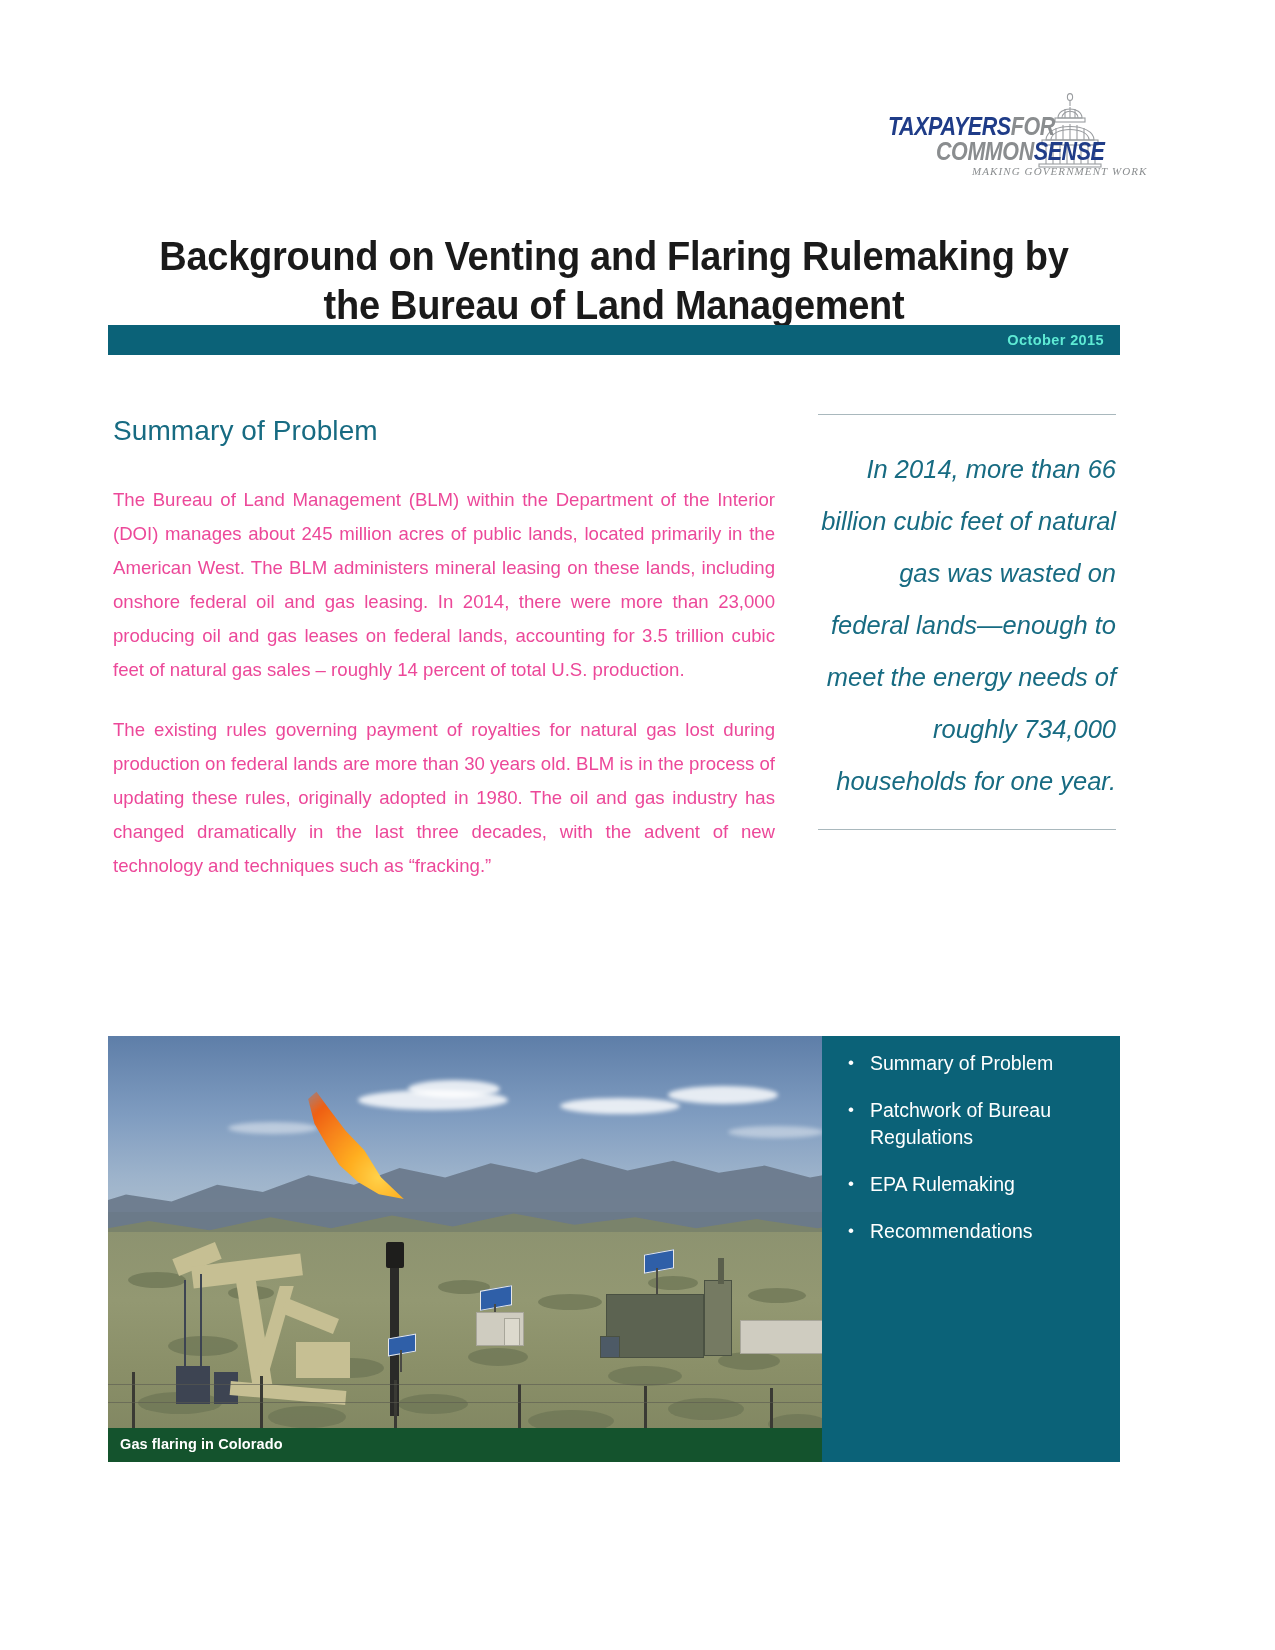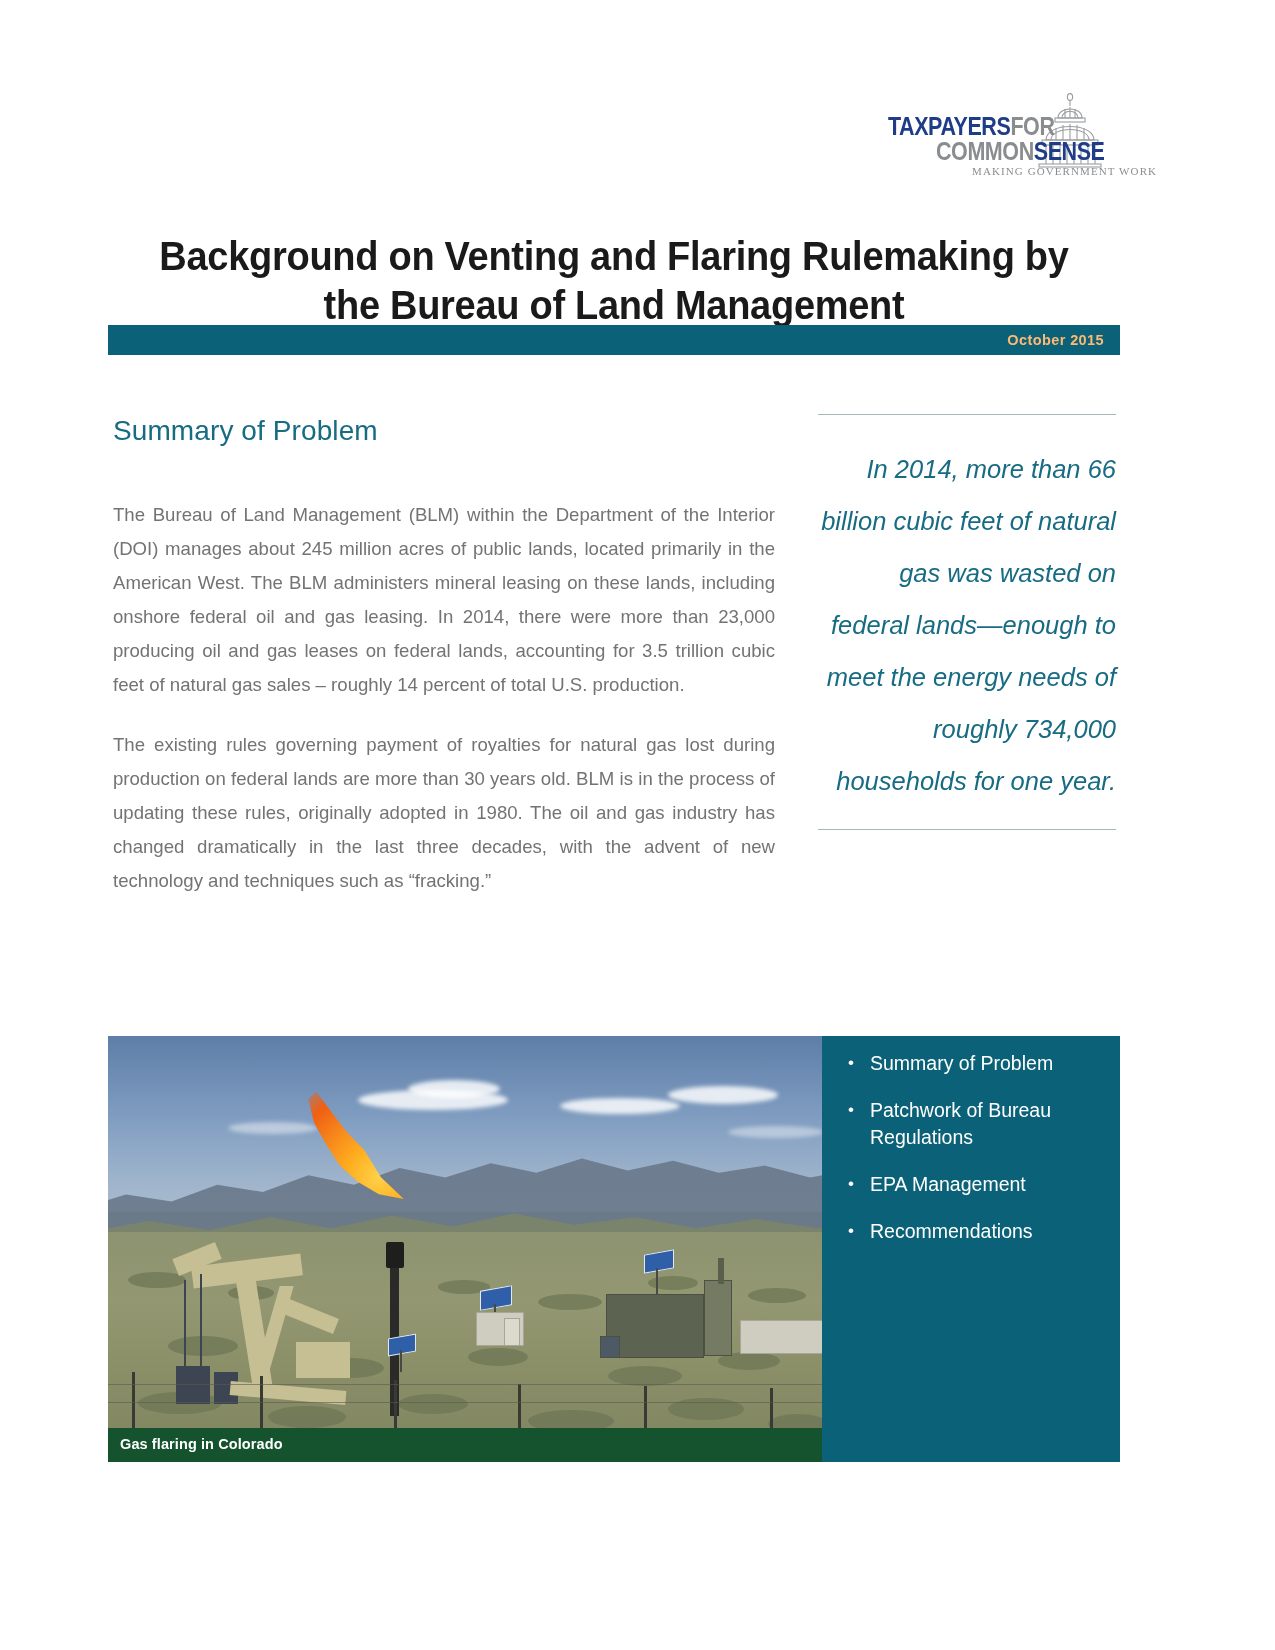--- a/index.html
+++ b/index.html
@@ -23,20 +23,21 @@
     background: #ffffff;
   }
 
   
   .logo {
     position: absolute;
     top: 86px;
     left: 888px;
     width: 232px;
     height: 100px;
+    font-style: italic;
   }
   .logo-dome {
     position: absolute;
     right: 4px;
     top: -2px;
     width: 92px;
     height: 84px;
   }
   .logo-line1 {
     position: absolute;
@@ -100,21 +101,21 @@
     left: 108px;
     top: 325px;
     width: 1012px;
     height: 30px;
     background: #0b6278;
   }
   .date-bar-text {
     position: absolute;
     right: 16px;
     top: 7px;
-    color: #fdba74;
+    color: #5eead4;
     font-size: 14.5px;
     font-weight: bold;
     letter-spacing: 0.4px;
     text-align: center;
   }
 
   
   .section-heading {
     position: absolute;
     left: 113px;
@@ -124,24 +125,24 @@
     font-weight: normal;
     letter-spacing: 0.1px;
   }
   .body-col {
     position: absolute;
     left: 113px;
     top: 483px;
     width: 662px;
   }
   .body-col p {
-    margin: 15px 0 26px 0;
+    margin: 0 0 26px 0;
     font-size: 18.6px;
     line-height: 34px;
-    color: #737373;
+    color: #ec4899;
     text-align: justify;
     text-justify: inter-word;
   }
   .body-col p:last-child { margin-bottom: 0; }
 
   
   .pullquote {
     position: absolute;
     left: 818px;
     top: 414px;
@@ -489,18 +490,18 @@
 
     <div class="caption-band">
       <div class="caption-text">Gas flaring in Colorado</div>
     </div>
   </div>
 
   <div class="brief">
     <ul class="brief-list">
       <li>Summary of Problem</li>
       <li>Patchwork of Bureau Regulations</li>
-      <li>EPA Management</li>
+      <li>EPA Rulemaking</li>
       <li>Recommendations</li>
     </ul>
   </div>
 
 </div>
 
 </body></html>

